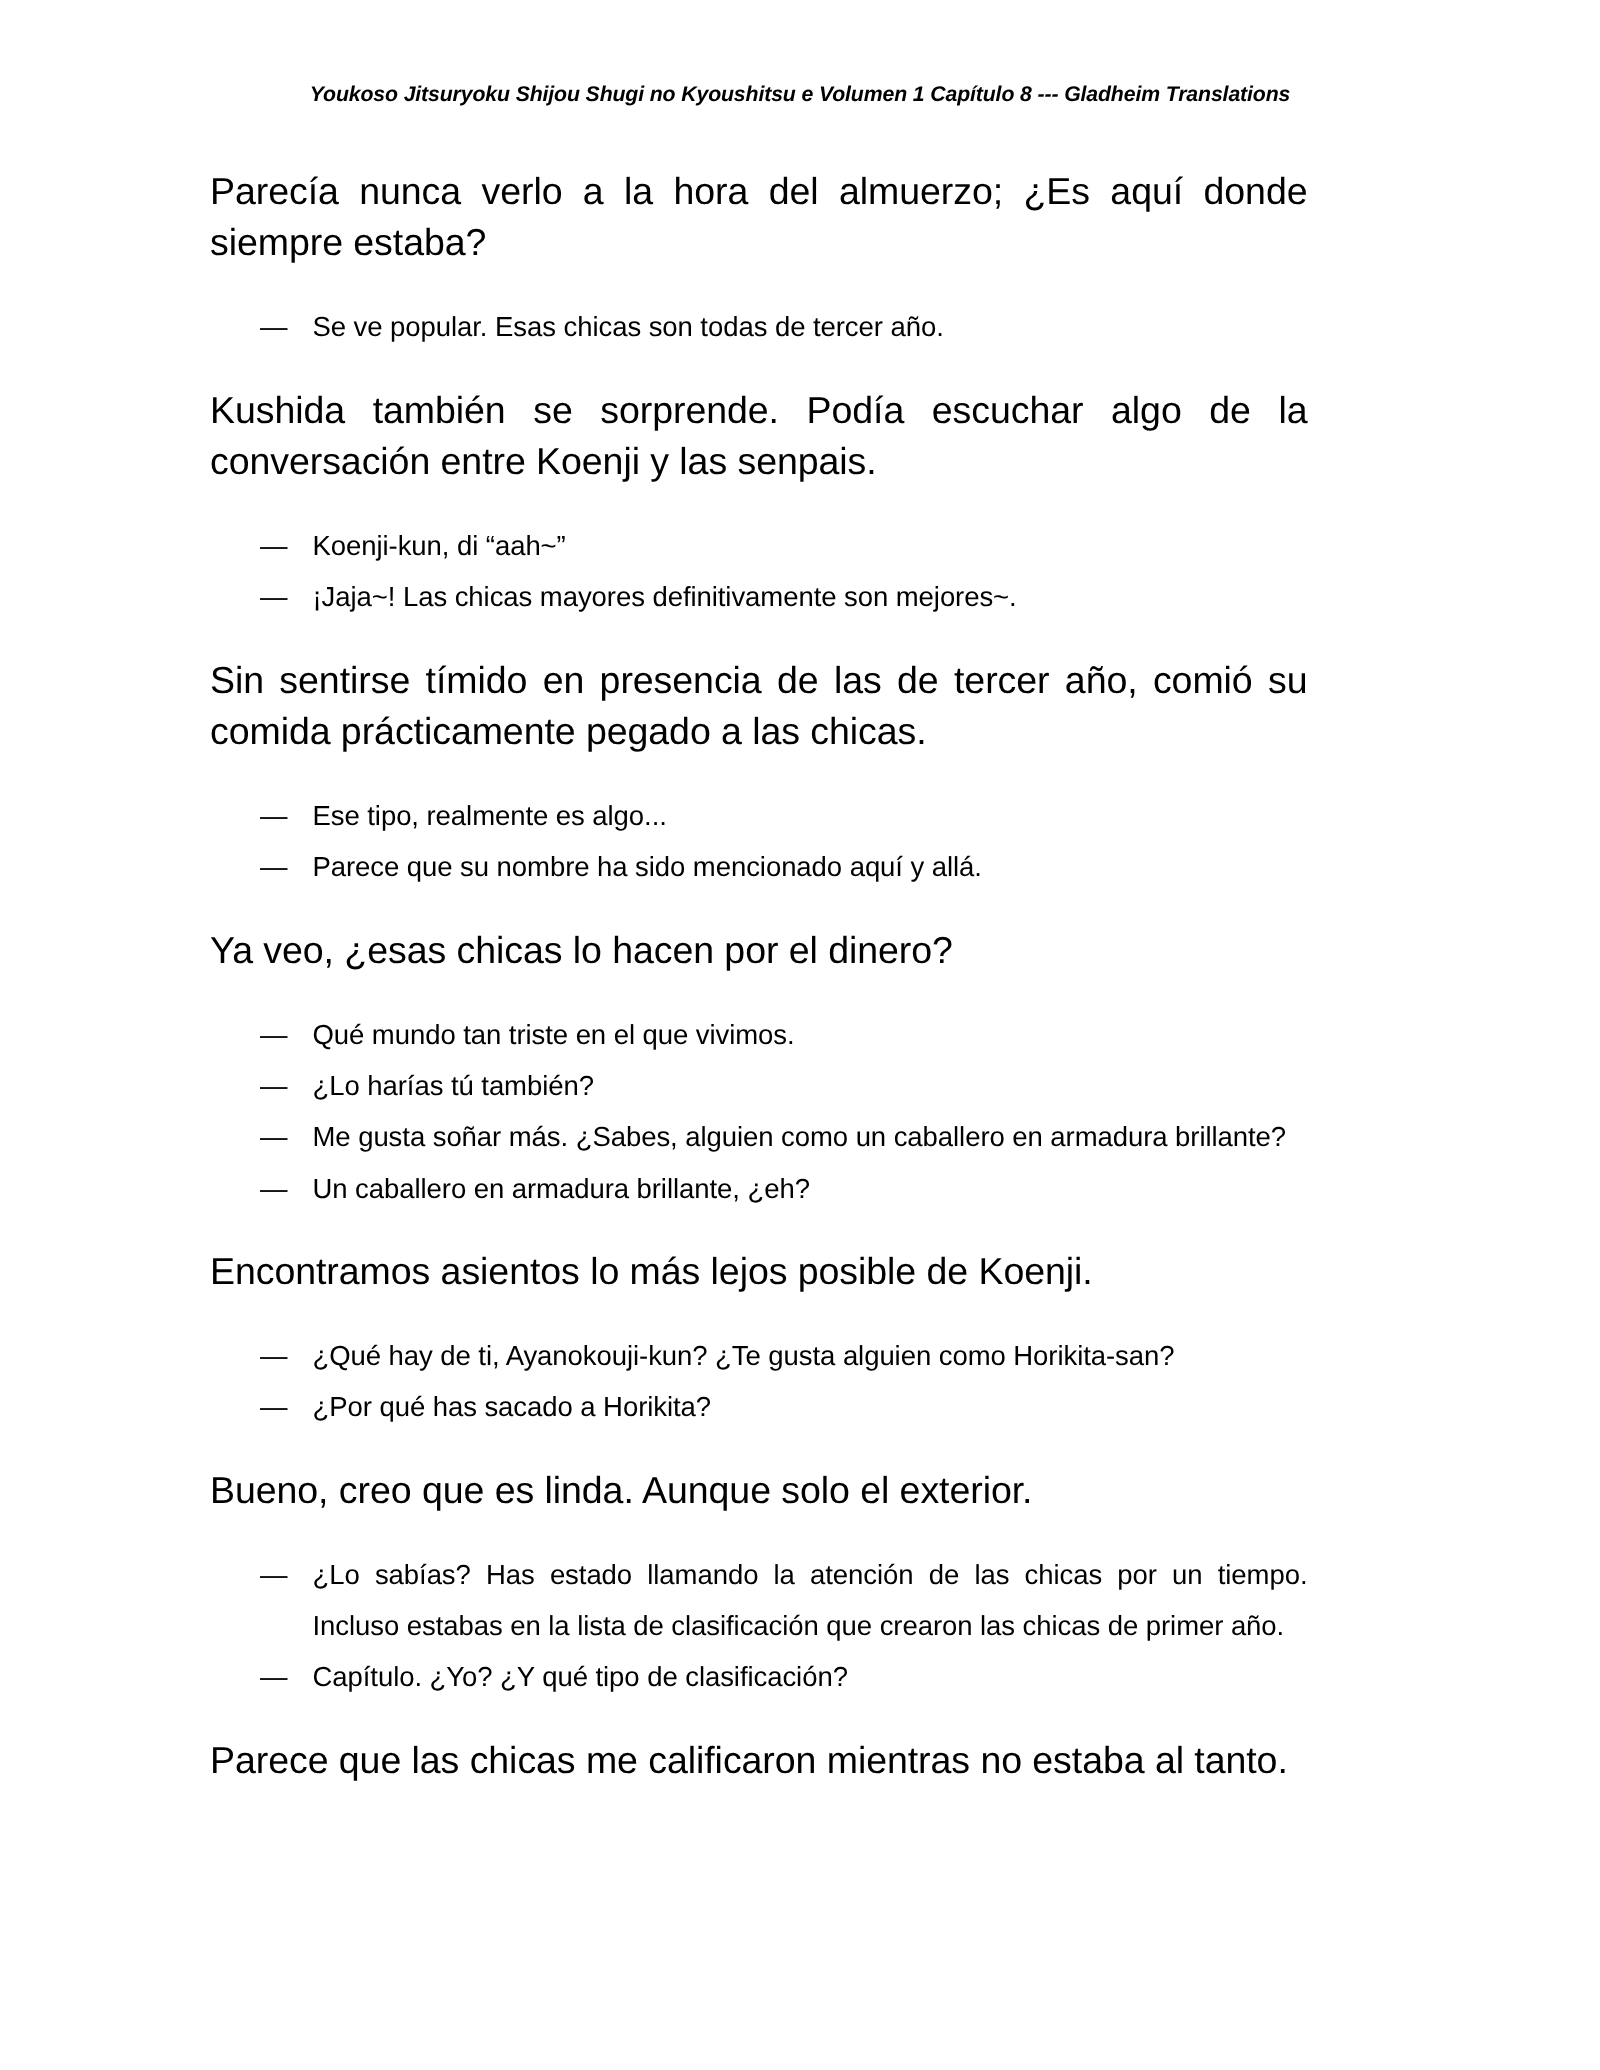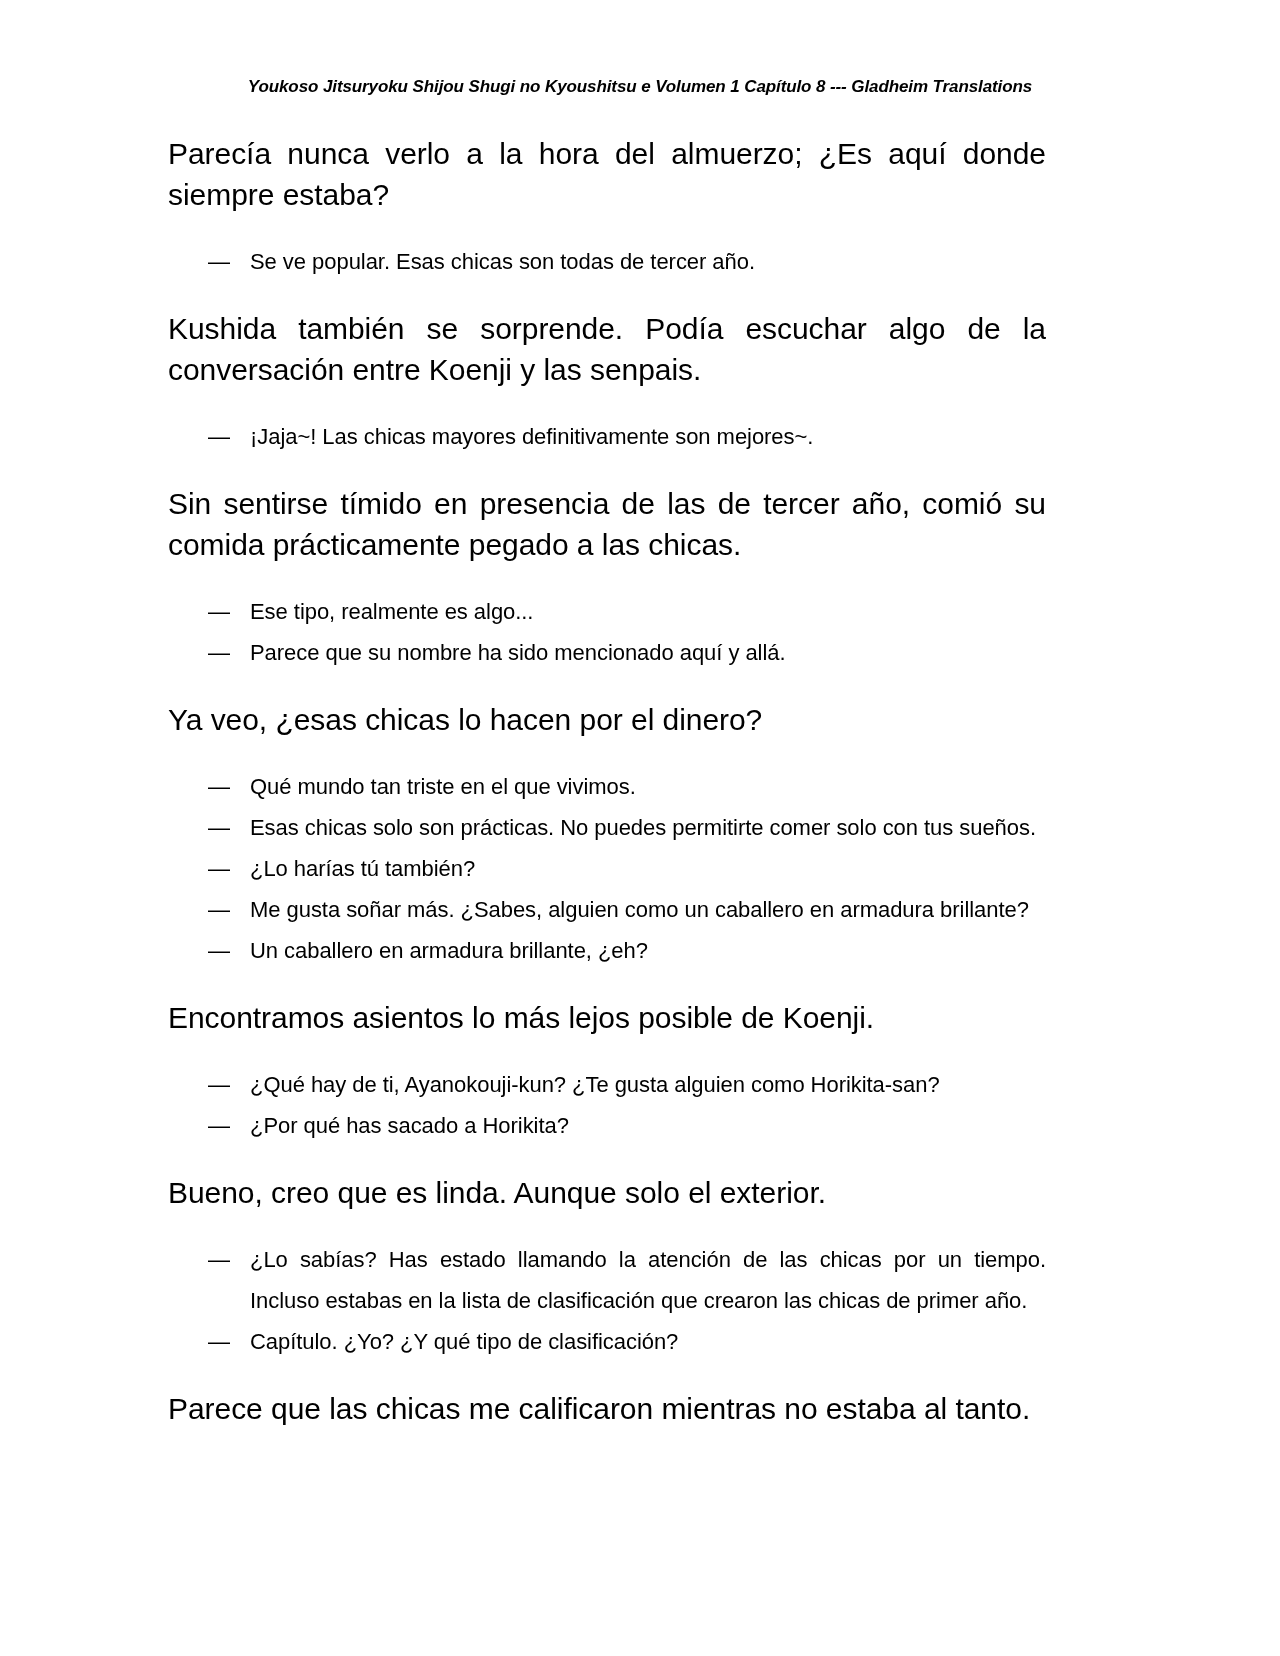--- a/index.html
+++ b/index.html
@@ -16,21 +16,21 @@
     overflow: hidden;
   }
   .page {
     position: relative;
     width: 1280px;
     height: 1656px;
     box-sizing: border-box;
   }
   .running-head {
     position: absolute;
-    top: 77px;
+    top: 66px;
     left: 0;
     width: 1280px;
     text-align: center;
     font-weight: bold;
     font-style: italic;
     font-size: 17px;
     letter-spacing: -0.1px;
     color: #000;
   }
   .content {
@@ -78,31 +78,31 @@
 
   <div class="running-head">Youkoso Jitsuryoku Shijou Shugi no Kyoushitsu e Volumen 1 Capítulo 8 --- Gladheim Translations</div>
 
   <div class="content">
       <p class="narration">Parecía nunca verlo a la hora del almuerzo; ¿Es aquí donde siempre estaba?</p>
       <div class="dialogue-block">
         <p class="dialogue-line"><span class="dash">—</span><span>Se ve popular. Esas chicas son todas de tercer año.</span></p>
       </div>
       <p class="narration">Kushida también se sorprende. Podía escuchar algo de la conversación entre Koenji y las senpais.</p>
       <div class="dialogue-block">
+        <p class="dialogue-line"><span class="dash">—</span><span>Koenji-kun, di “aah~”</span></p>
         <p class="dialogue-line"><span class="dash">—</span><span>¡Jaja~! Las chicas mayores definitivamente son mejores~.</span></p>
       </div>
       <p class="narration">Sin sentirse tímido en presencia de las de tercer año, comió su comida prácticamente pegado a las chicas.</p>
       <div class="dialogue-block">
         <p class="dialogue-line"><span class="dash">—</span><span>Ese tipo, realmente es algo...</span></p>
         <p class="dialogue-line"><span class="dash">—</span><span>Parece que su nombre ha sido mencionado aquí y allá.</span></p>
       </div>
       <p class="narration">Ya veo, ¿esas chicas lo hacen por el dinero?</p>
       <div class="dialogue-block">
         <p class="dialogue-line"><span class="dash">—</span><span>Qué mundo tan triste en el que vivimos.</span></p>
-        <p class="dialogue-line"><span class="dash">—</span><span>Esas chicas solo son prácticas. No puedes permitirte comer solo con tus sueños.</span></p>
         <p class="dialogue-line"><span class="dash">—</span><span>¿Lo harías tú también?</span></p>
         <p class="dialogue-line"><span class="dash">—</span><span>Me gusta soñar más. ¿Sabes, alguien como un caballero en armadura brillante?</span></p>
         <p class="dialogue-line"><span class="dash">—</span><span>Un caballero en armadura brillante, ¿eh?</span></p>
       </div>
       <p class="narration">Encontramos asientos lo más lejos posible de Koenji.</p>
       <div class="dialogue-block">
         <p class="dialogue-line"><span class="dash">—</span><span>¿Qué hay de ti, Ayanokouji-kun? ¿Te gusta alguien como Horikita-san?</span></p>
         <p class="dialogue-line"><span class="dash">—</span><span>¿Por qué has sacado a Horikita?</span></p>
       </div>
       <p class="narration">Bueno, creo que es linda. Aunque solo el exterior.</p>

